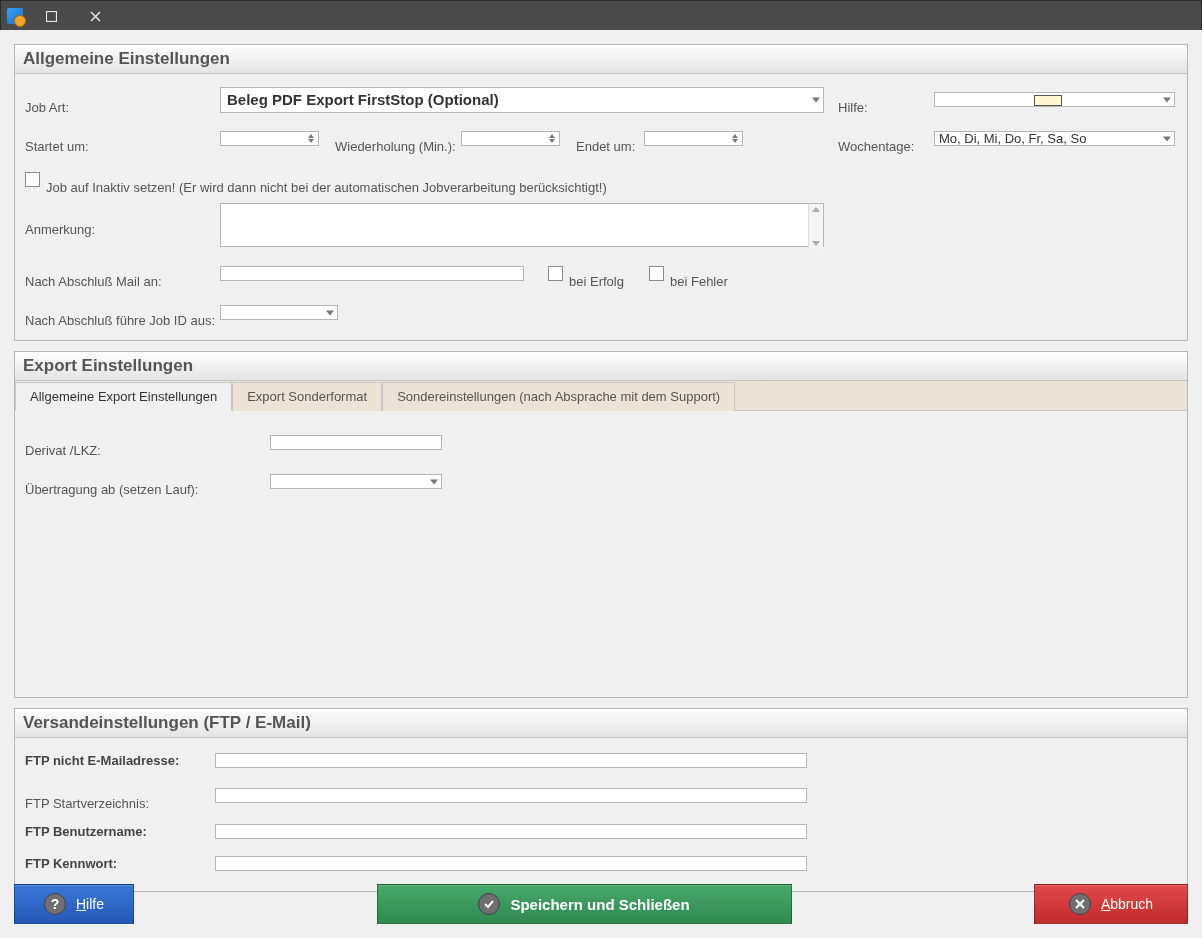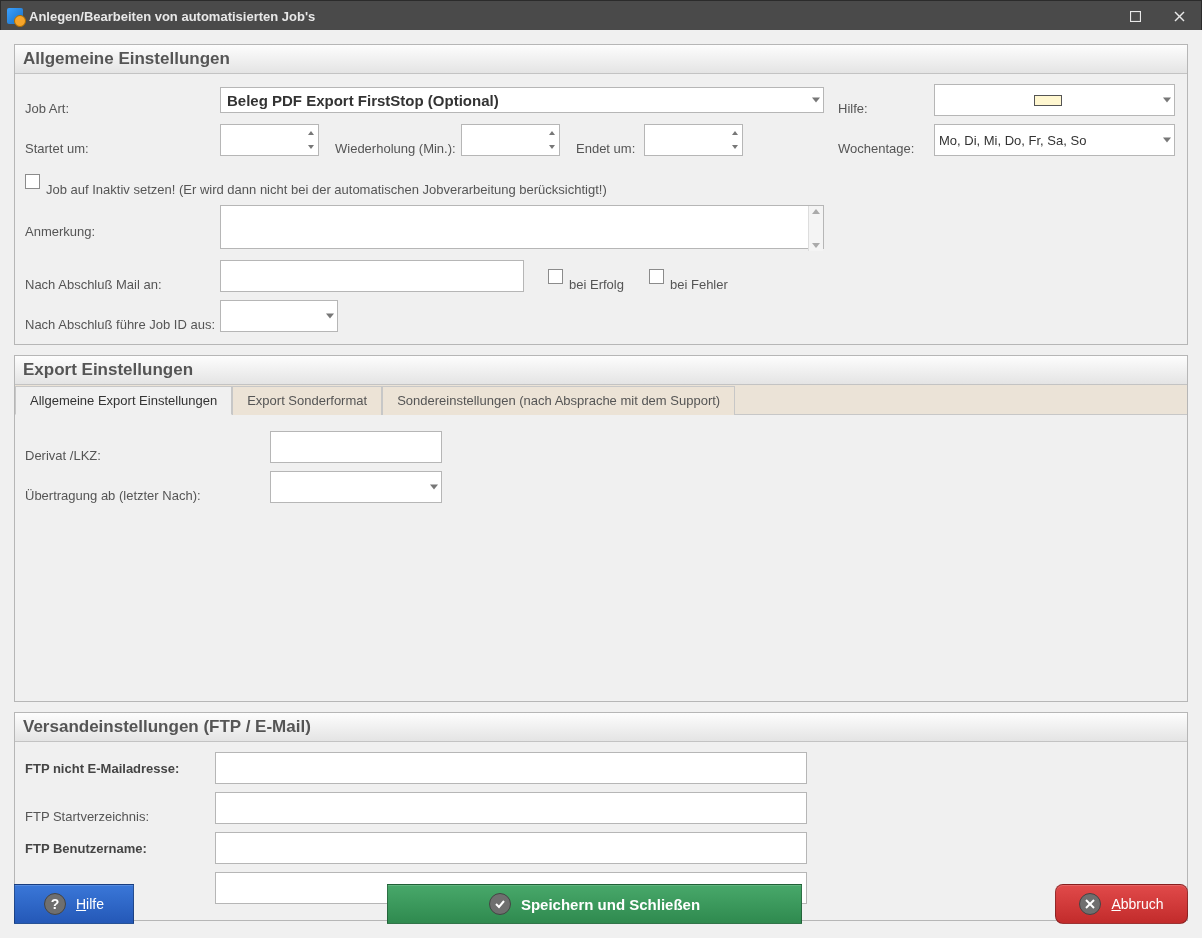--- a/index.html
+++ b/index.html
@@ -72,21 +72,21 @@
 
   
   .row { display:flex; align-items:center; margin-bottom: 8px; min-height: 24px;}
   .lbl { color:#555;margin-top:16px; }
   .strong-lbl { font-weight: bold; color:#444;}
 
   
   .tb, .dd, .spin, .ta {
     background:#fff;
     border:1px solid #b6b6b6;
-    height:32px;
+    height:15px;
     font-size:13px;
     padding: 2px 4px;
     color:#333;
   }
   .ta { height:auto; resize:none; }
   .dd { position: relative; display:flex; align-items:center; padding-right:18px;}
   .dd-arrow {
     position:absolute; right:3px; top:50%; transform:translateY(-50%);
     width:0;height:0;border-left:4px solid transparent;border-right:4px solid transparent;border-top:5px solid #777;
   }
@@ -148,21 +148,21 @@
   .btn {
     display:flex;align-items:center;justify-content:center;
     gap:10px;
     color:#fff;font-size:14px;
     border:1px solid rgba(0,0,0,0.3);
     box-shadow: inset 0 1px 0 rgba(255,255,255,0.15);
     cursor:pointer;
   }
   .btn-help { width:120px; background:linear-gradient(#3a77d8,#2458b7); }
   .btn-save { width:415px; background:linear-gradient(#48a86a,#2f8a4f); font-weight:bold; font-size:15px;}
-  .btn-cancel { width:133px; background:linear-gradient(#e14a4a,#c22b2b);border-radius:8px; }
+  .btn-cancel { width:154px; background:linear-gradient(#e14a4a,#c22b2b); }
   .btn-icon-circle{
     width:22px;height:22px;border-radius:50%;
     background:#6f6f6f;display:flex;align-items:center;justify-content:center;
     color:#fff;font-weight:bold;border:1px solid #444;
     flex-shrink:0;
   }
   .underline-first::first-letter{text-decoration:underline;}
 
   
   .ta-wrap{position:relative;}
@@ -170,21 +170,20 @@
   .ta-scroll .tri{width:0;height:0;border-left:4px solid transparent;border-right:4px solid transparent;}
   .ta-scroll .tri.up{border-bottom:5px solid #aaa;margin-top:3px;}
   .ta-scroll .tri.dn{border-top:5px solid #aaa;margin-bottom:3px;}
 
 </style>
 </head>
 <body>
 
 <div class="titlebar">
   <span class="titlebar-icon"></span>
-  <span class="titlebar-title">Anlegen/Bearbeiten von automatisierten Job's</span>
   <div class="titlebar-btn">
     <svg width="11" height="11">
         <rect x="0.5" y="0.5" width="10" height="10" fill="none" stroke="#e8e8e8" stroke-width="1.2"></rect>
       </svg>
   </div>
   <div class="titlebar-btn">
     <svg width="11" height="11">
         <line x1="1" y1="1" x2="10" y2="10" stroke="#e8e8e8" stroke-width="1.4"></line>
         <line x1="10" y1="1" x2="1" y2="10" stroke="#e8e8e8" stroke-width="1.4"></line>
       </svg>
@@ -295,21 +294,21 @@
         <div class="tab active">Allgemeine Export Einstellungen</div>
         <div class="tab">Export Sonderformat</div>
         <div class="tab">Sondereinstellungen (nach Absprache mit dem Support)</div>
       </div>
       <div class="tab-panel">
         <div class="row">
           <span class="lbl" style="width:245px">Derivat /LKZ:</span>
           <input class="tb" style="width: 172px;">
         </div>
         <div class="row">
-          <span class="lbl" style="width:245px">Übertragung ab (letzter Nach):</span>
+          <span class="lbl" style="width:245px">Übertragung ab (setzen Lauf):</span>
           <div class="dd" style="width:172px">
             <span class="dd-arrow"></span>
           </div>
         </div>
       </div>
     </div>
   </div>
 
   <div class="section">
     <div class="section-header">Versandeinstellungen (FTP / E-Mail)</div>

